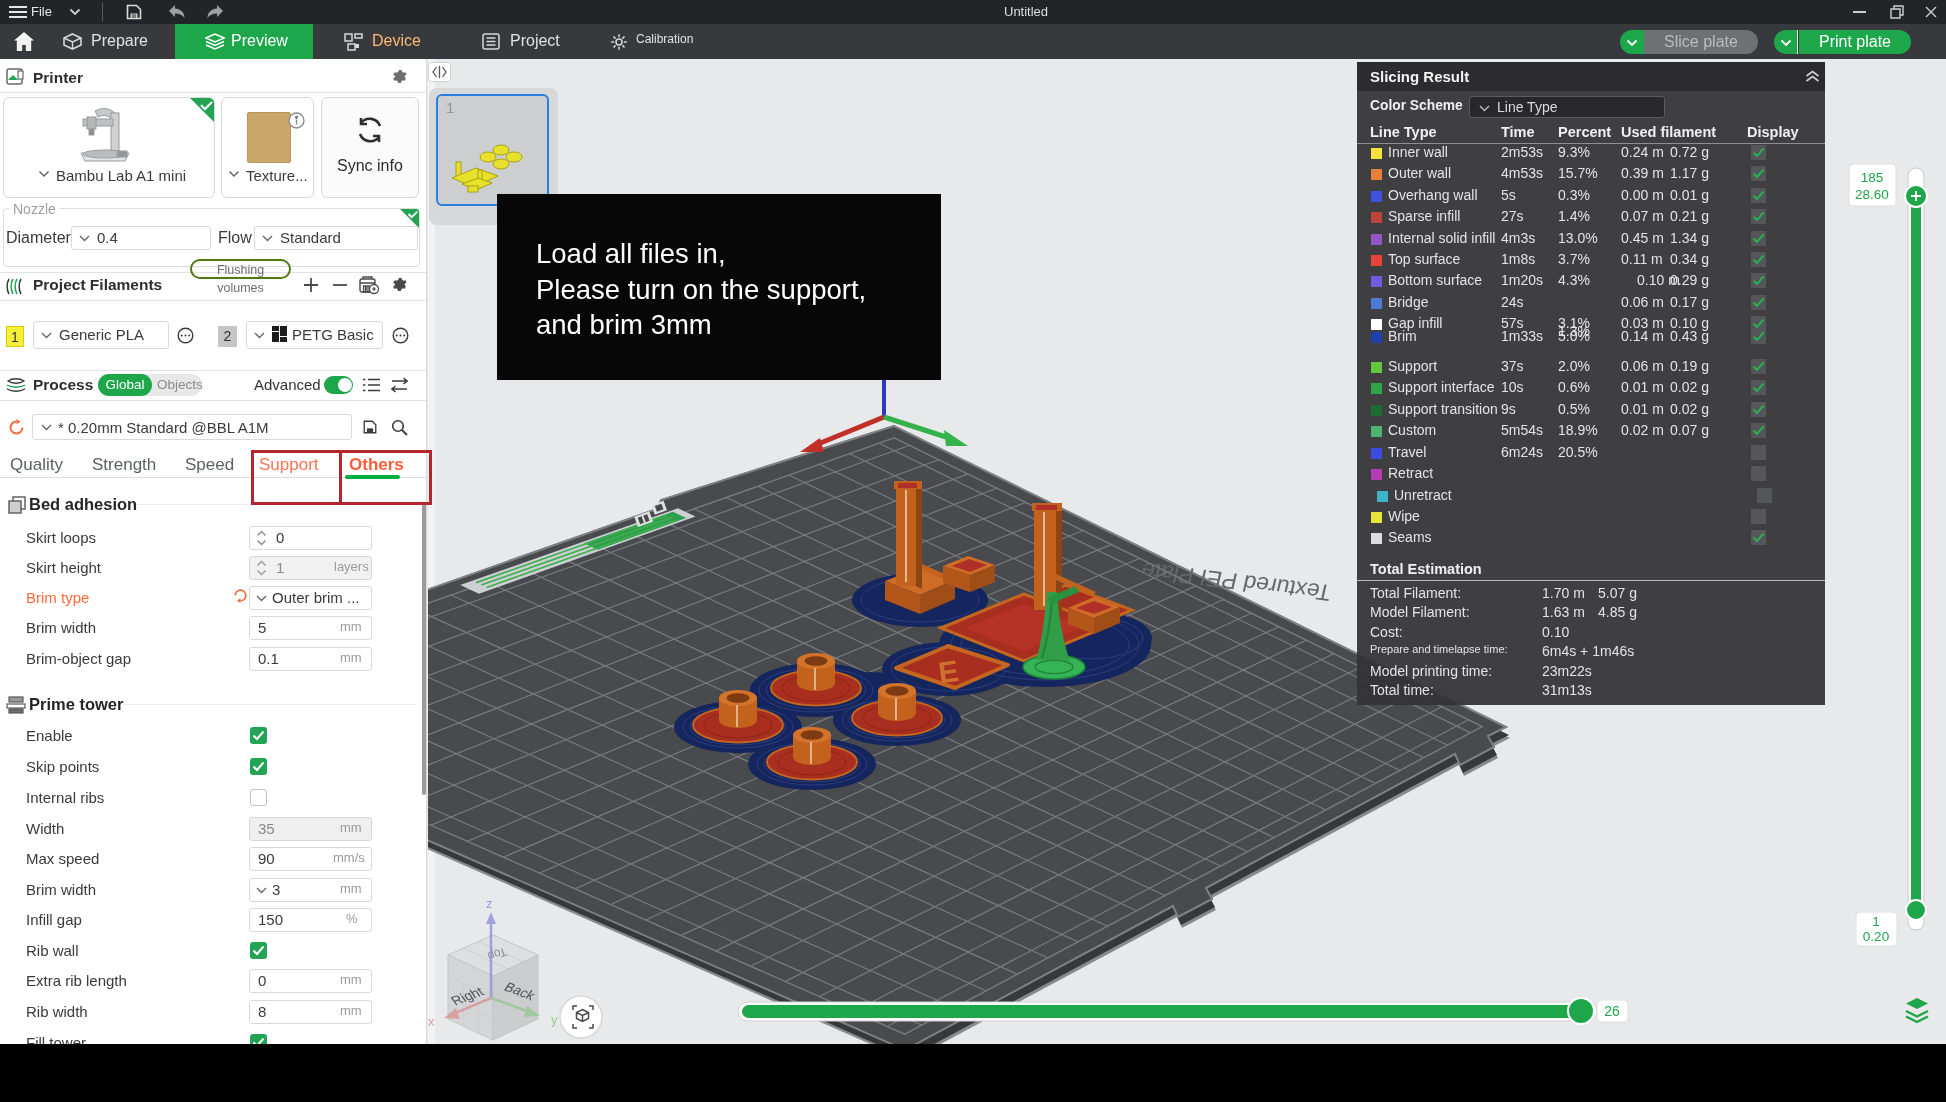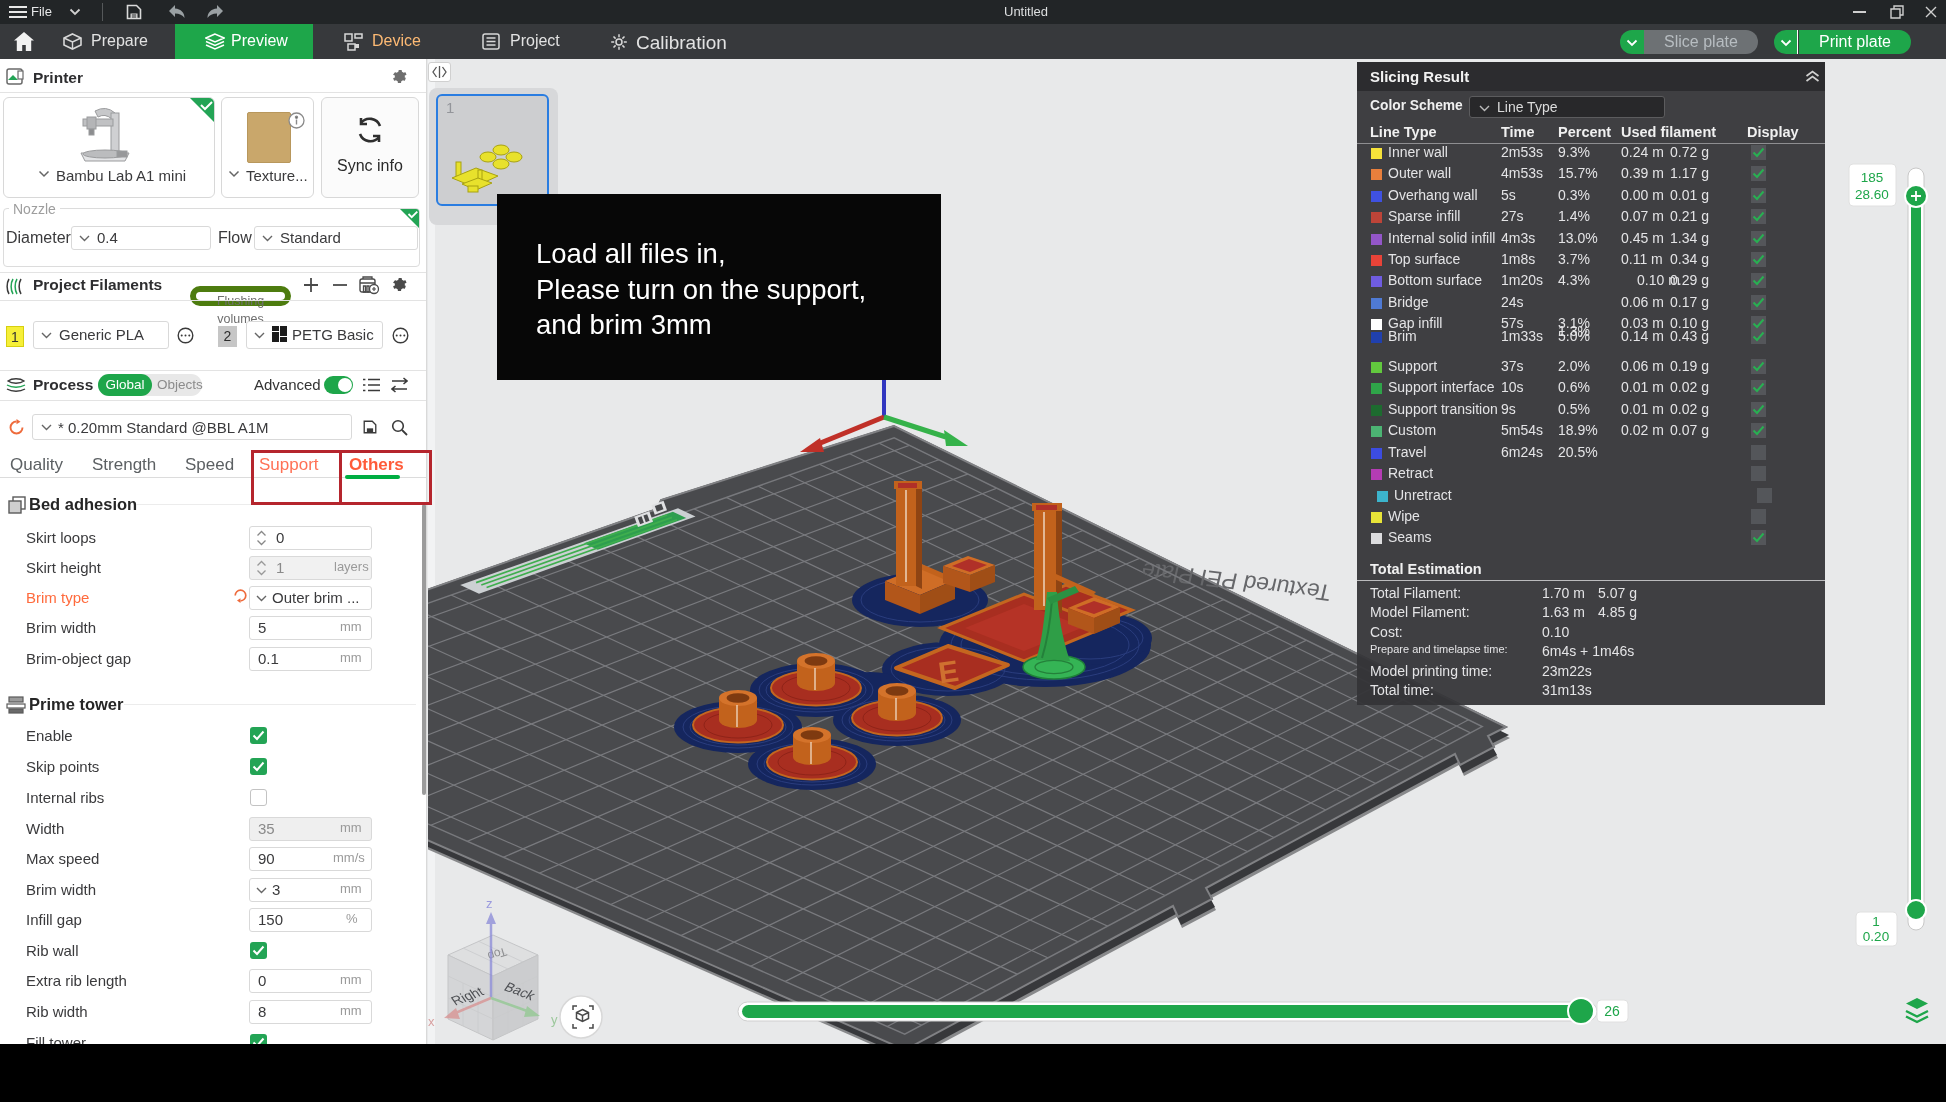--- a/index.html
+++ b/index.html
@@ -79,21 +79,21 @@
   <span class="abs" style="left:372px;top:8px;color:#fdba74;font-size:16px;text-align:center;">Device</span>
   <svg class="abs" style="left:482px;top:9px" width="18" height="17" viewBox="0 0 18 17">
     <rect x="1" y="1" width="16" height="15" rx="2" fill="none" stroke="#d8d8d8" stroke-width="1.5"></rect>
     <path d="M4.5 5h9M4.5 8.5h9M4.5 12h9" stroke="#d8d8d8" stroke-width="1.4"></path>
   </svg>
   <span class="abs" style="left:510px;top:8px;color:#e2e2e2;font-size:16px;">Project</span>
   <svg class="abs" style="left:610px;top:9px" width="18" height="18" viewBox="0 0 18 18">
     <circle cx="9" cy="9" r="3" fill="none" stroke="#d8d8d8" stroke-width="1.5"></circle>
     <path d="M9 1.2v3M9 13.8v3M1.2 9h3M13.8 9h3M3.5 3.5l2.1 2.1M12.4 12.4l2.1 2.1M14.5 3.5l-2.1 2.1M5.6 12.4l-2.1 2.1" stroke="#d8d8d8" stroke-width="1.5"></path>
   </svg>
-  <span class="abs" style="left:636px;top:8px;color:#e2e2e2;font-size:19px;">Calibration</span>
+  <span class="abs" style="left:636px;top:8px;color:#e2e2e2;font-size:12px;">Calibration</span>
   <div class="abs" style="left:1620px;top:6px;width:24px;height:24px;background:#1ea64a;border-radius:12px 0 0 12px"></div>
   <svg class="abs" style="left:1626px;top:15px" width="12" height="8" viewBox="0 0 12 8">
       <path d="M1.5 1.5 6 6 10.5 1.5" fill="none" stroke="#fff" stroke-width="1.8"></path>
     </svg>
   <div class="abs" style="left:1644px;top:6px;width:114px;height:24px;background:#6d7174;border-radius:0 12px 12px 0;color:#b7bdc1;font-size:16px;text-align:center;line-height:23px;">Slice plate</div>
   <div class="abs" style="left:1774px;top:6px;width:24px;height:24px;background:#1ea64a;border-radius:12px 0 0 12px;border-right:1px solid #fff"></div>
   <svg class="abs" style="left:1780px;top:15px" width="12" height="8" viewBox="0 0 12 8">
       <path d="M1.5 1.5 6 6 10.5 1.5" fill="none" stroke="#fff" stroke-width="1.8"></path>
     </svg>
   <div class="abs" style="left:1799px;top:6px;width:112px;height:24px;background:#1ea64a;border-radius:0 12px 12px 0;color:#fff;font-size:16px;text-align:center;line-height:23px;">Print plate</div>
@@ -428,21 +428,21 @@
   <div class="sep" style="top:213px"></div>
   <svg class="abs" style="left:6px;top:219px" width="20" height="17" viewBox="0 0 20 17">
     <g fill="none" stroke="#3a3a3a" stroke-width="1.5">
       <path d="M3 1 C0.5 5 0.5 12 3 16"></path>
         <path d="M7 1 C4.5 5 4.5 12 7 16" stroke="#23a455"></path>
       <path d="M11 1 C8.5 5 8.5 12 11 16" stroke="#23a455"></path>
         <path d="M15 1 C12.5 5 12.5 12 15 16"></path>
     </g>
   </svg>
   <span class="hdrtxt abs" style="left:33px;top:217px;font-weight:600;">Project Filaments</span>
-  <div class="abs" style="left:190px;top:227px;width:101px;height:20px;border:6px solid #4d7c0f;border-radius:10px;color:#6e6e6e;font-size:12.5px;text-align:center;line-height:18px;">Flushing volumes</div>
+  <div class="abs" style="left:190px;top:200px;width:101px;height:20px;border:2px solid #4d7c0f;border-radius:10px;color:#6e6e6e;font-size:12.5px;text-align:center;line-height:18px;">Flushing volumes</div>
   <svg class="abs" style="left:303px;top:218px" width="16" height="16" viewBox="0 0 16 16">
       <path d="M8 1v14M1 8h14" stroke="#4a4a4a" stroke-width="1.8"></path>
     </svg>
   <svg class="abs" style="left:332px;top:218px" width="16" height="16" viewBox="0 0 16 16">
       <path d="M1 8h14" stroke="#4a4a4a" stroke-width="1.8"></path>
     </svg>
   <svg class="abs" style="left:359px;top:216px" width="21" height="20" viewBox="0 0 21 20">
     <rect x="1" y="4" width="15" height="13" rx="2" fill="none" stroke="#4a4a4a" stroke-width="1.4"></rect>
     <path d="M1 8h15M4 4V2h9v2M4.5 11h2v6h-2zM8 11h2v6H8z" stroke="#4a4a4a" stroke-width="1.3" fill="none"></path>
     <circle cx="15" cy="14" r="4.5" fill="#fff" stroke="#4a4a4a" stroke-width="1.3"></circle>

